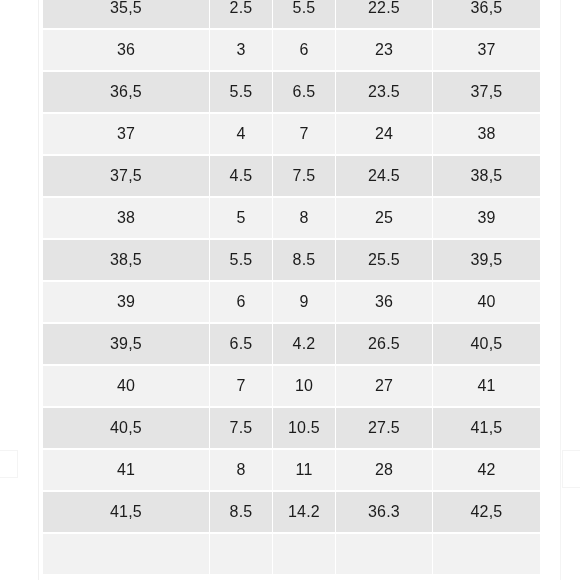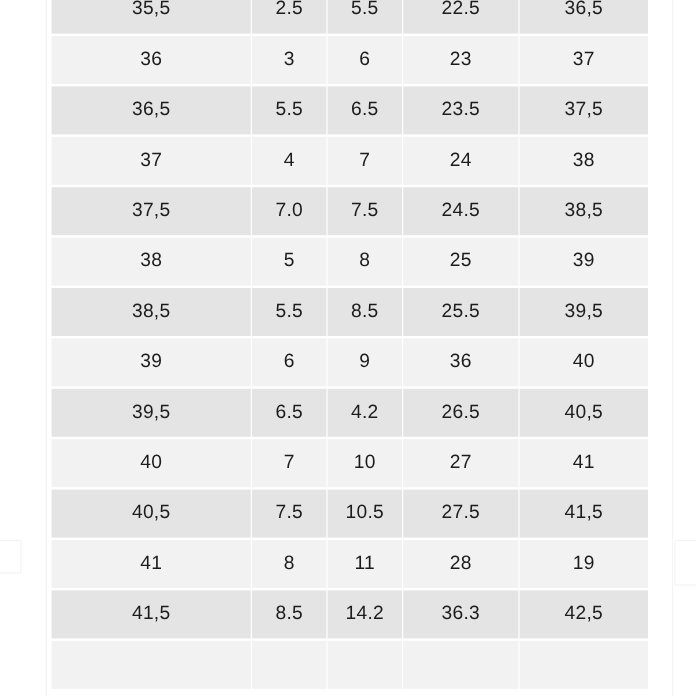--- a/index.html
+++ b/index.html
@@ -128,21 +128,21 @@
       <tr class="row-even">
         <td>37</td>
         <td>4</td>
         <td>7</td>
         <td>24</td>
         <td>38</td>
       </tr>
 
       <tr class="row-odd">
         <td>37,5</td>
-        <td>7.0</td>
+        <td>4.5</td>
         <td>7.5</td>
         <td>24.5</td>
         <td>38,5</td>
       </tr>
 
       <tr class="row-even">
         <td>38</td>
         <td>5</td>
         <td>8</td>
         <td>25</td>
@@ -187,21 +187,21 @@
         <td>10.5</td>
         <td>27.5</td>
         <td>41,5</td>
       </tr>
 
       <tr class="row-even">
         <td>41</td>
         <td>8</td>
         <td>11</td>
         <td>28</td>
-        <td>19</td>
+        <td>42</td>
       </tr>
 
       <tr class="row-odd">
         <td>41,5</td>
         <td>8.5</td>
         <td>14.2</td>
         <td>36.3</td>
         <td>42,5</td>
       </tr>
 

